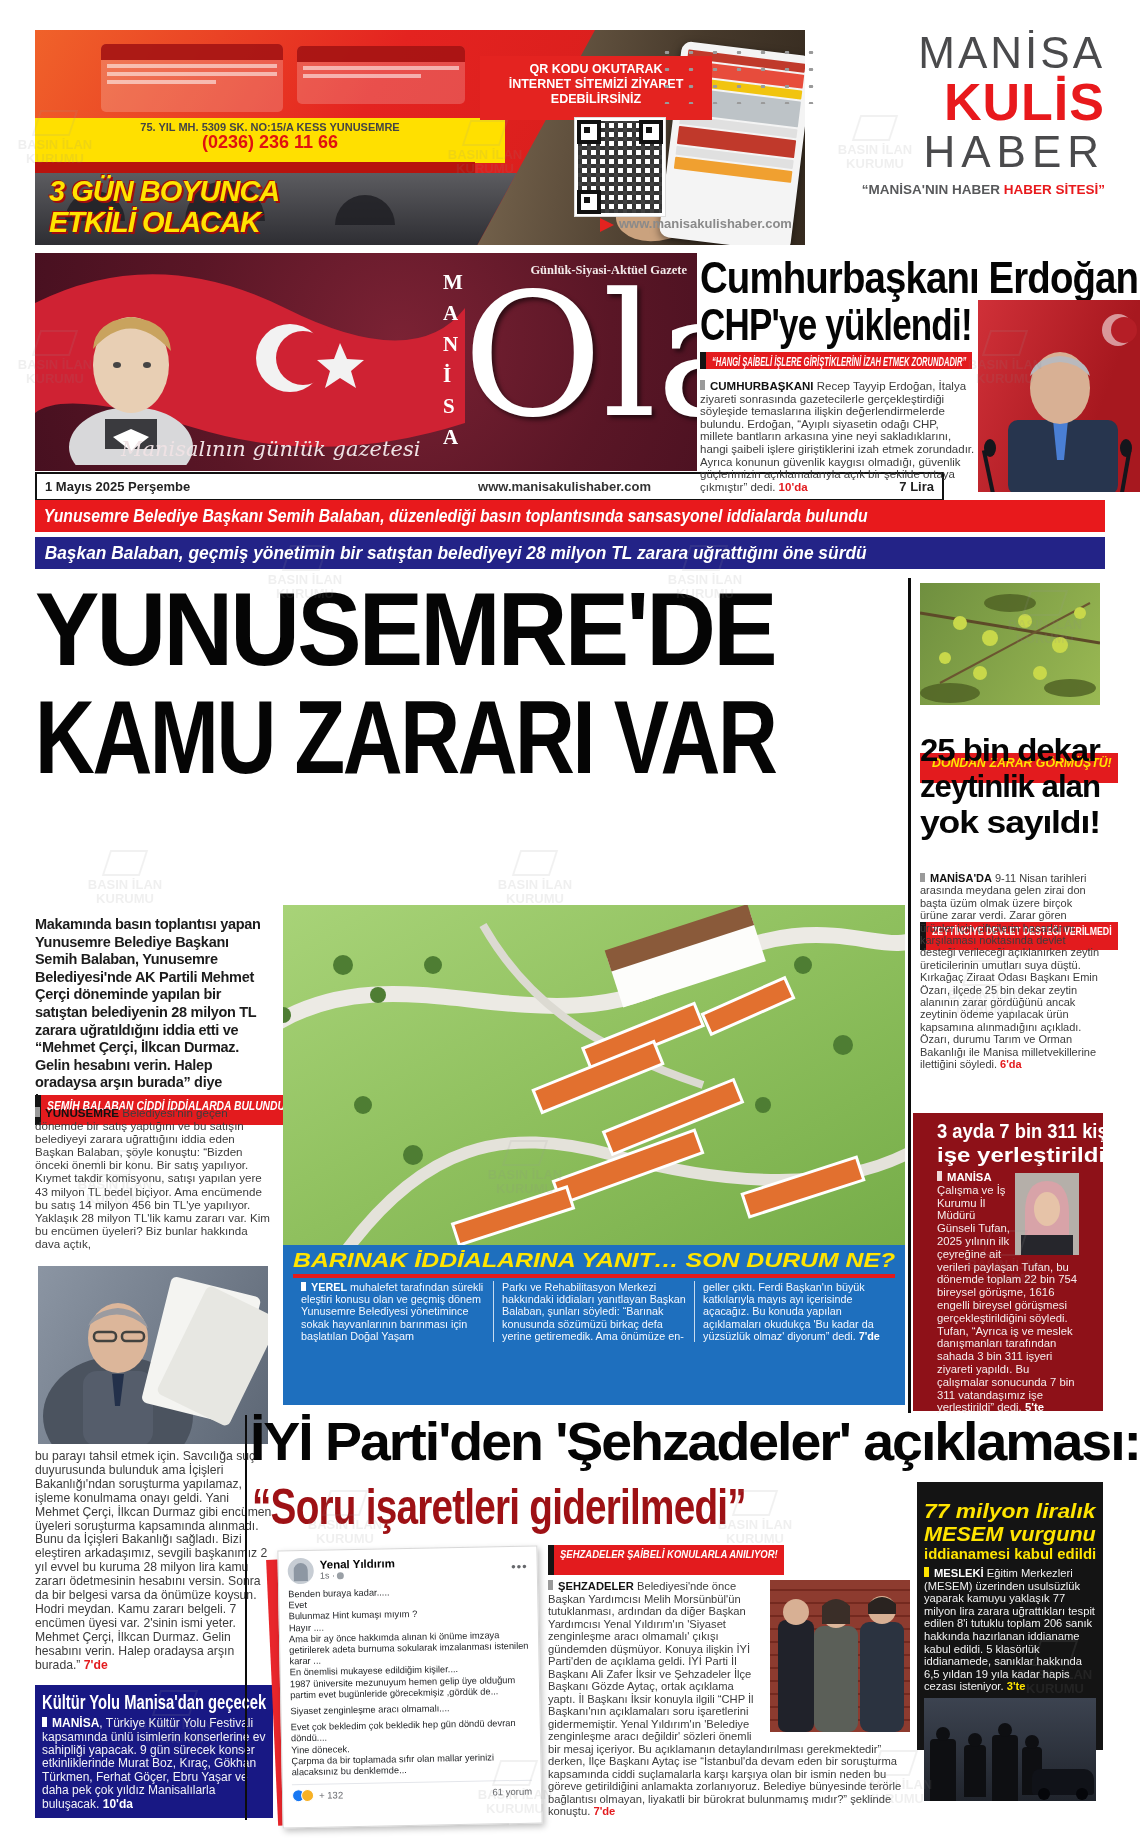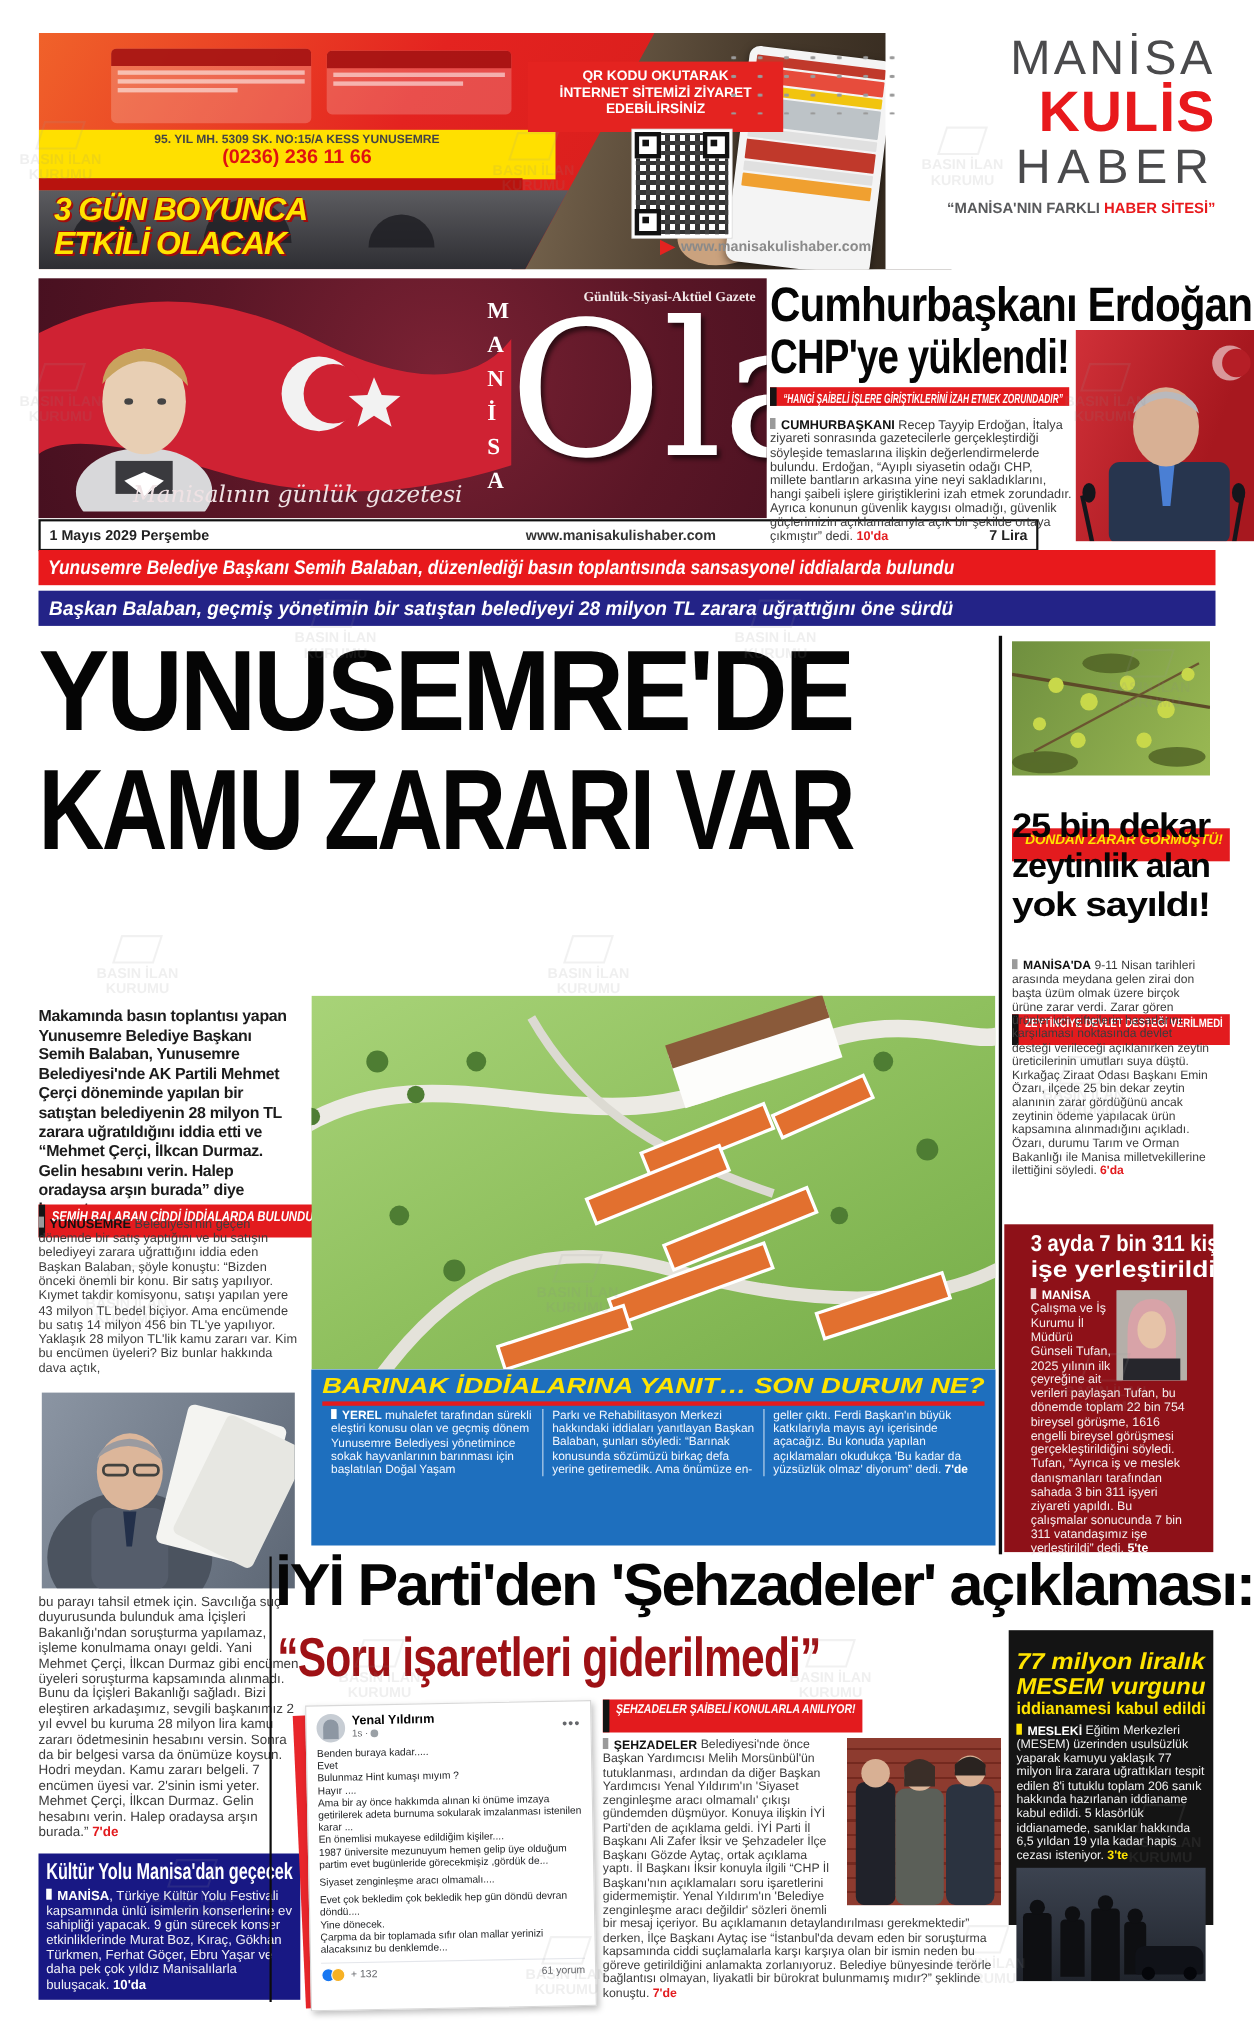--- a/index.html
+++ b/index.html
@@ -235,21 +235,21 @@
           <div class="mline"></div>
           <div class="mline"></div>
           <div class="mline" style="width:60%;"></div>
       </div>
       <div class="minicard" style="left:262px;top:16px;width:168px;height:58px;">
         <div class="mhead"></div>
           <div class="mline"></div>
           <div class="mline" style="width:70%;"></div>
       </div>
       <div class="adr-strip">
-        <div class="adr-line1">95. YIL MH. 5309 SK. NO:15/A KESS YUNUSEMRE</div>
+        <div class="adr-line1">75. YIL MH. 5309 SK. NO:15/A KESS YUNUSEMRE</div>
         <div class="adr-phone">(0236) 236 11 66</div>
       </div>
       <div class="red-thin"></div>
       <div class="storm">
         <div class="umb" style="left:30px;top:18px;"></div>
         <div class="umb" style="left:150px;top:8px;width:80px;height:40px;"></div>
         <div class="umb" style="left:300px;top:22px;"></div>
       </div>
       <div class="slogan">
         <div>3 GÜN BOYUNCA</div>
@@ -269,21 +269,21 @@
     </div>
     <div class="url-row">
       <span class="arrow-ic"></span><span>www.manisakulishaber.com</span>
     </div>
     <div class="brandbox">
       <div class="dots" style="left:-150px;"></div>
       <div class="brand1">MANİSA</div>
       <div class="brand2">KULİS</div>
       <div class="brand3">HABER</div>
       <div class="brand-tag">
-        <span>“MANİSA'NIN FARKLI </span><span class="redpart">HABER SİTESİ”</span>
+        <span>“MANİSA'NIN HABER </span><span class="redpart">HABER SİTESİ”</span>
       </div>
     </div>
   </div>
 
   <div class="abs masthead">
     <svg width="430" height="218" style="position:absolute;left:0;top:0;">
       <path d="M0,50 Q120,-10 250,55 T430,55 L430,170 Q290,215 160,175 T0,160 Z" fill="#cf2233"></path>
       <path d="M0,70 Q130,15 250,70" stroke="#e8weird" fill="none"></path>
       <circle cx="255" cy="105" r="34" fill="#f2f2f2"></circle>
       <circle cx="268" cy="105" r="27" fill="#cf2233"></circle>
@@ -300,21 +300,21 @@
         <ellipse cx="94" cy="96" rx="4" ry="3" fill="#444"></ellipse>
       </svg>
     </div>
     <div class="mh-tagline">Günlük-Siyasi-Aktüel Gazete</div>
     <div class="mh-vert">MANİSA</div>
     <div class="mh-logo">Olay</div>
     <div class="mh-script">Manisalının günlük gazetesi</div>
   </div>
 
   <div class="abs dateband">
-    <div class="dleft">1 Mayıs 2029 Perşembe</div>
+    <div class="dleft">1 Mayıs 2025 Perşembe</div>
     <div class="dmid">www.manisakulishaber.com</div>
     <div class="dright">7 Lira</div>
   </div>
 
   <div class="abs" style="left:700px;top:255px;width:438px;height:47px;">
     <span class="fit erd-h" style="transform-origin: left center; transform: scaleX(0.87251);">Cumhurbaşkanı Erdoğan</span>
   </div>
   <div class="abs" style="left:700px;top:302px;width:272px;height:47px;">
     <span class="fit erd-h" style="transform-origin: left center; transform: scaleX(0.795322);">CHP'ye yüklendi!</span>
   </div>

